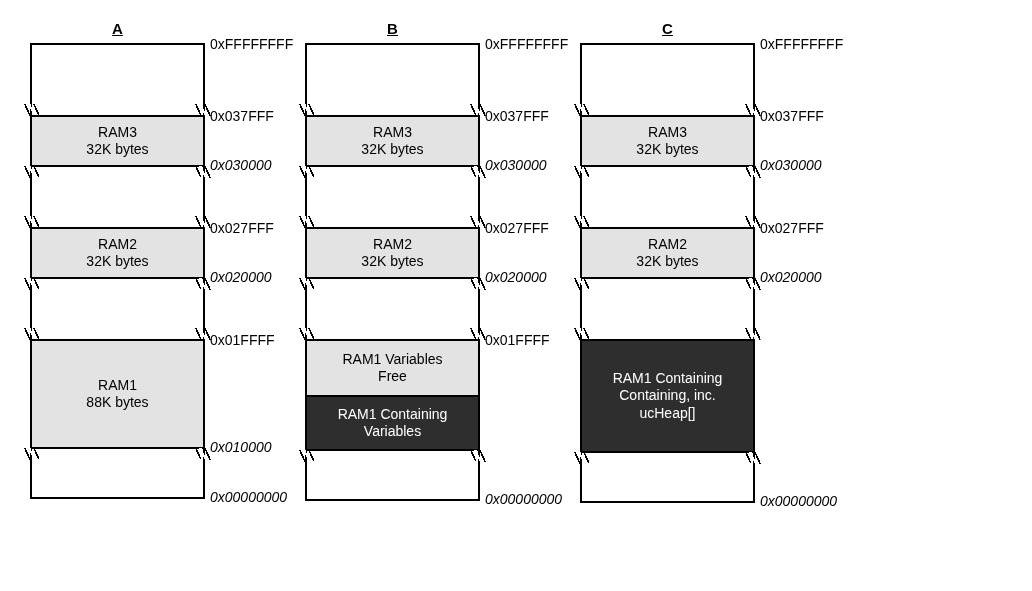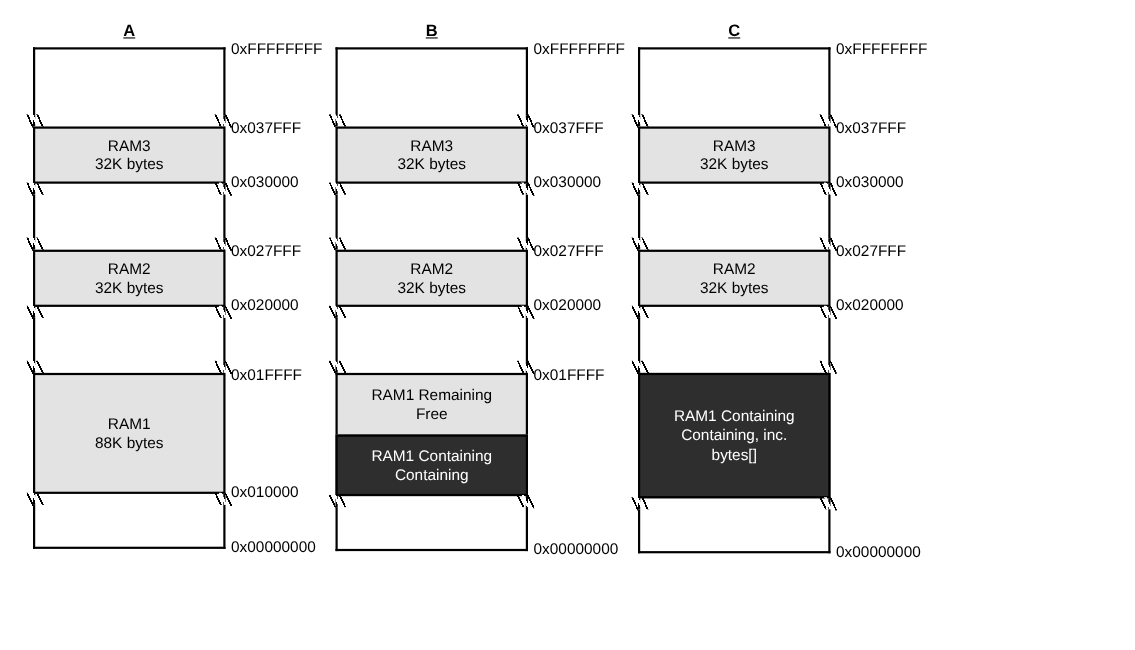--- a/index.html
+++ b/index.html
@@ -81,21 +81,21 @@
 
   
   .addr {
     position: absolute;
     left: 100%;
     margin-left: 7px;
     white-space: nowrap;
     font-size: 14px;
   }
   .addr.at-top    { top: -9px; }
-  .addr.at-bottom { bottom: -9px; }
+  .addr.at-bottom { bottom: -9px; font-style: italic; }
 </style>
 </head>
 <body>
 
 <div class="col">
   <div class="col-title">A</div>
   <div class="stack">
 
     <div class="seg empty top h-gap-top">
       <span class="addr at-top">0xFFFFFFFF</span>
@@ -165,27 +165,27 @@
       <div>32K bytes</div>
       <span class="addr at-bottom">0x020000</span>
     </div>
 
     <div class="brk"></div>
     <div class="seg empty h-gap-sm"></div>
     <div class="brk"></div>
 
     <div class="seg light edge-top h-half">
       <span class="addr at-top">0x01FFFF</span>
-      <div>RAM1 Remaining</div>
+      <div>RAM1 Variables</div>
       <div>Free</div>
     </div>
     <div class="seg dark edge-top edge-bot h-half">
       <span class="addr at-top">0x01nnnn</span>
       <div>RAM1 Containing</div>
-      <div>Containing</div>
+      <div>Variables</div>
       <span class="addr at-bottom">0x010000</span>
     </div>
 
     <div class="brk"></div>
     <div class="seg empty bot h-gap-sm">
       <span class="addr at-bottom">0x00000000</span>
     </div>
 
   </div>
 </div>
@@ -218,21 +218,21 @@
     </div>
 
     <div class="brk"></div>
     <div class="seg empty h-gap-sm"></div>
     <div class="brk"></div>
 
     <div class="seg dark edge-top edge-bot h-full">
       <span class="addr at-top">0x01FFFF</span>
       <div>RAM1 Containing</div>
       <div>Containing, inc.</div>
-      <div>bytes[]</div>
+      <div>ucHeap[]</div>
       <span class="addr at-bottom">0x010000</span>
     </div>
 
     <div class="brk"></div>
     <div class="seg empty bot h-gap-sm">
       <span class="addr at-bottom">0x00000000</span>
     </div>
 
   </div>
 </div>

